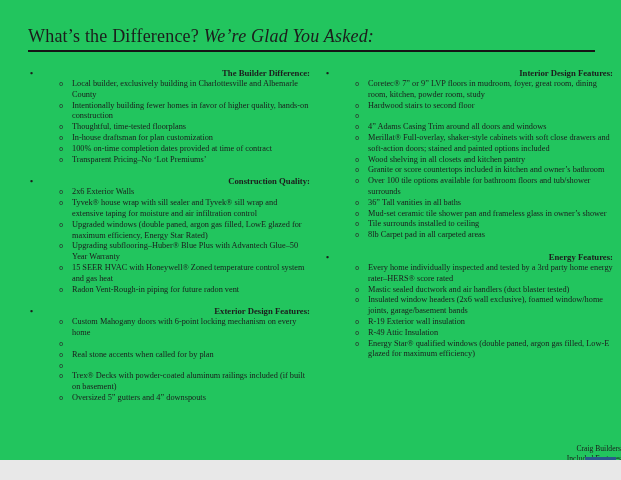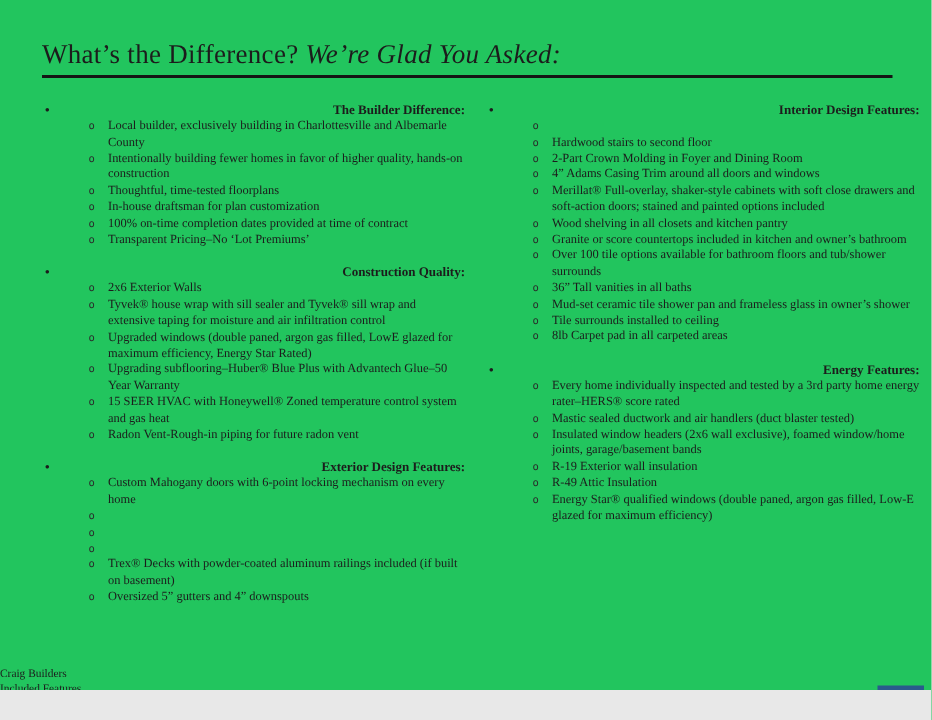--- a/index.html
+++ b/index.html
@@ -41,21 +41,21 @@
   .item { display:flex; align-items:flex-start; font-size:8.3px; line-height:10.8px; }
   .bullet-l2 {
     margin-left:31px; width:13px;
     font-family:"DejaVu Sans Mono", monospace;
     font-size:7px; line-height:10.8px; color:#2a2a2a;
   }
   .item-text { flex:1; }
 
   .footer {
     position:absolute; left:0; right:0; top:444px;
-    text-align:left; font-size:7.6px; line-height:9.6px;
+    text-align:right; font-size:7.6px; line-height:9.6px;
   }
 
   .logo {
     position:absolute; right:5px; top:457px; width:31px;
   }
   .logo-box {
     background:#2a5a8c; color:#ffffff;
     font-family:"Liberation Sans", sans-serif;
     font-weight:bold; font-size:9px; line-height:14px; height:14px;
     text-align:left; letter-spacing:0.2px;
@@ -152,20 +152,21 @@
 
     <li class="item">
         <span class="bullet-l2">o</span>
         <span class="item-text">Custom Mahogany doors with 6-point locking mechanism on every home</span>
       </li>
             <li class="item">
         <span class="bullet-l2">o</span>
       </li>
             <li class="item">
         <span class="bullet-l2">o</span>
+        <span class="item-text">Real stone accents when called for by plan</span>
       </li>
             <li class="item">
         <span class="bullet-l2">o</span>
       </li>
             <li class="item">
         <span class="bullet-l2">o</span>
         <span class="item-text">Trex® Decks with powder-coated aluminum railings included (if built on basement)</span>
       </li>
             <li class="item">
         <span class="bullet-l2">o</span>
@@ -177,28 +178,28 @@
     <div class="col col-right">
   <div class="section">
     <div class="section-header">
       <span class="bullet-l1">•</span>
       <span class="section-heading">Interior Design Features:</span>
     </div>
     <ul class="items">
 
     <li class="item">
         <span class="bullet-l2">o</span>
+        <span class="item-text">Coretec® 7” or 9” LVP floors in mudroom, foyer, great room, dining room, kitchen, powder room, study</span>
       </li>
             <li class="item">
         <span class="bullet-l2">o</span>
         <span class="item-text">Hardwood stairs to second floor</span>
       </li>
             <li class="item">
         <span class="bullet-l2">o</span>
-        <span class="item-text">2-Part Crown Molding in Foyer and Dining Room</span>
       </li>
             <li class="item">
         <span class="bullet-l2">o</span>
         <span class="item-text">4” Adams Casing Trim around all doors and windows</span>
       </li>
             <li class="item">
         <span class="bullet-l2">o</span>
         <span class="item-text">Merillat® Full-overlay, shaker-style cabinets with soft close drawers and soft-action doors; stained and painted options included</span>
       </li>
             <li class="item">

